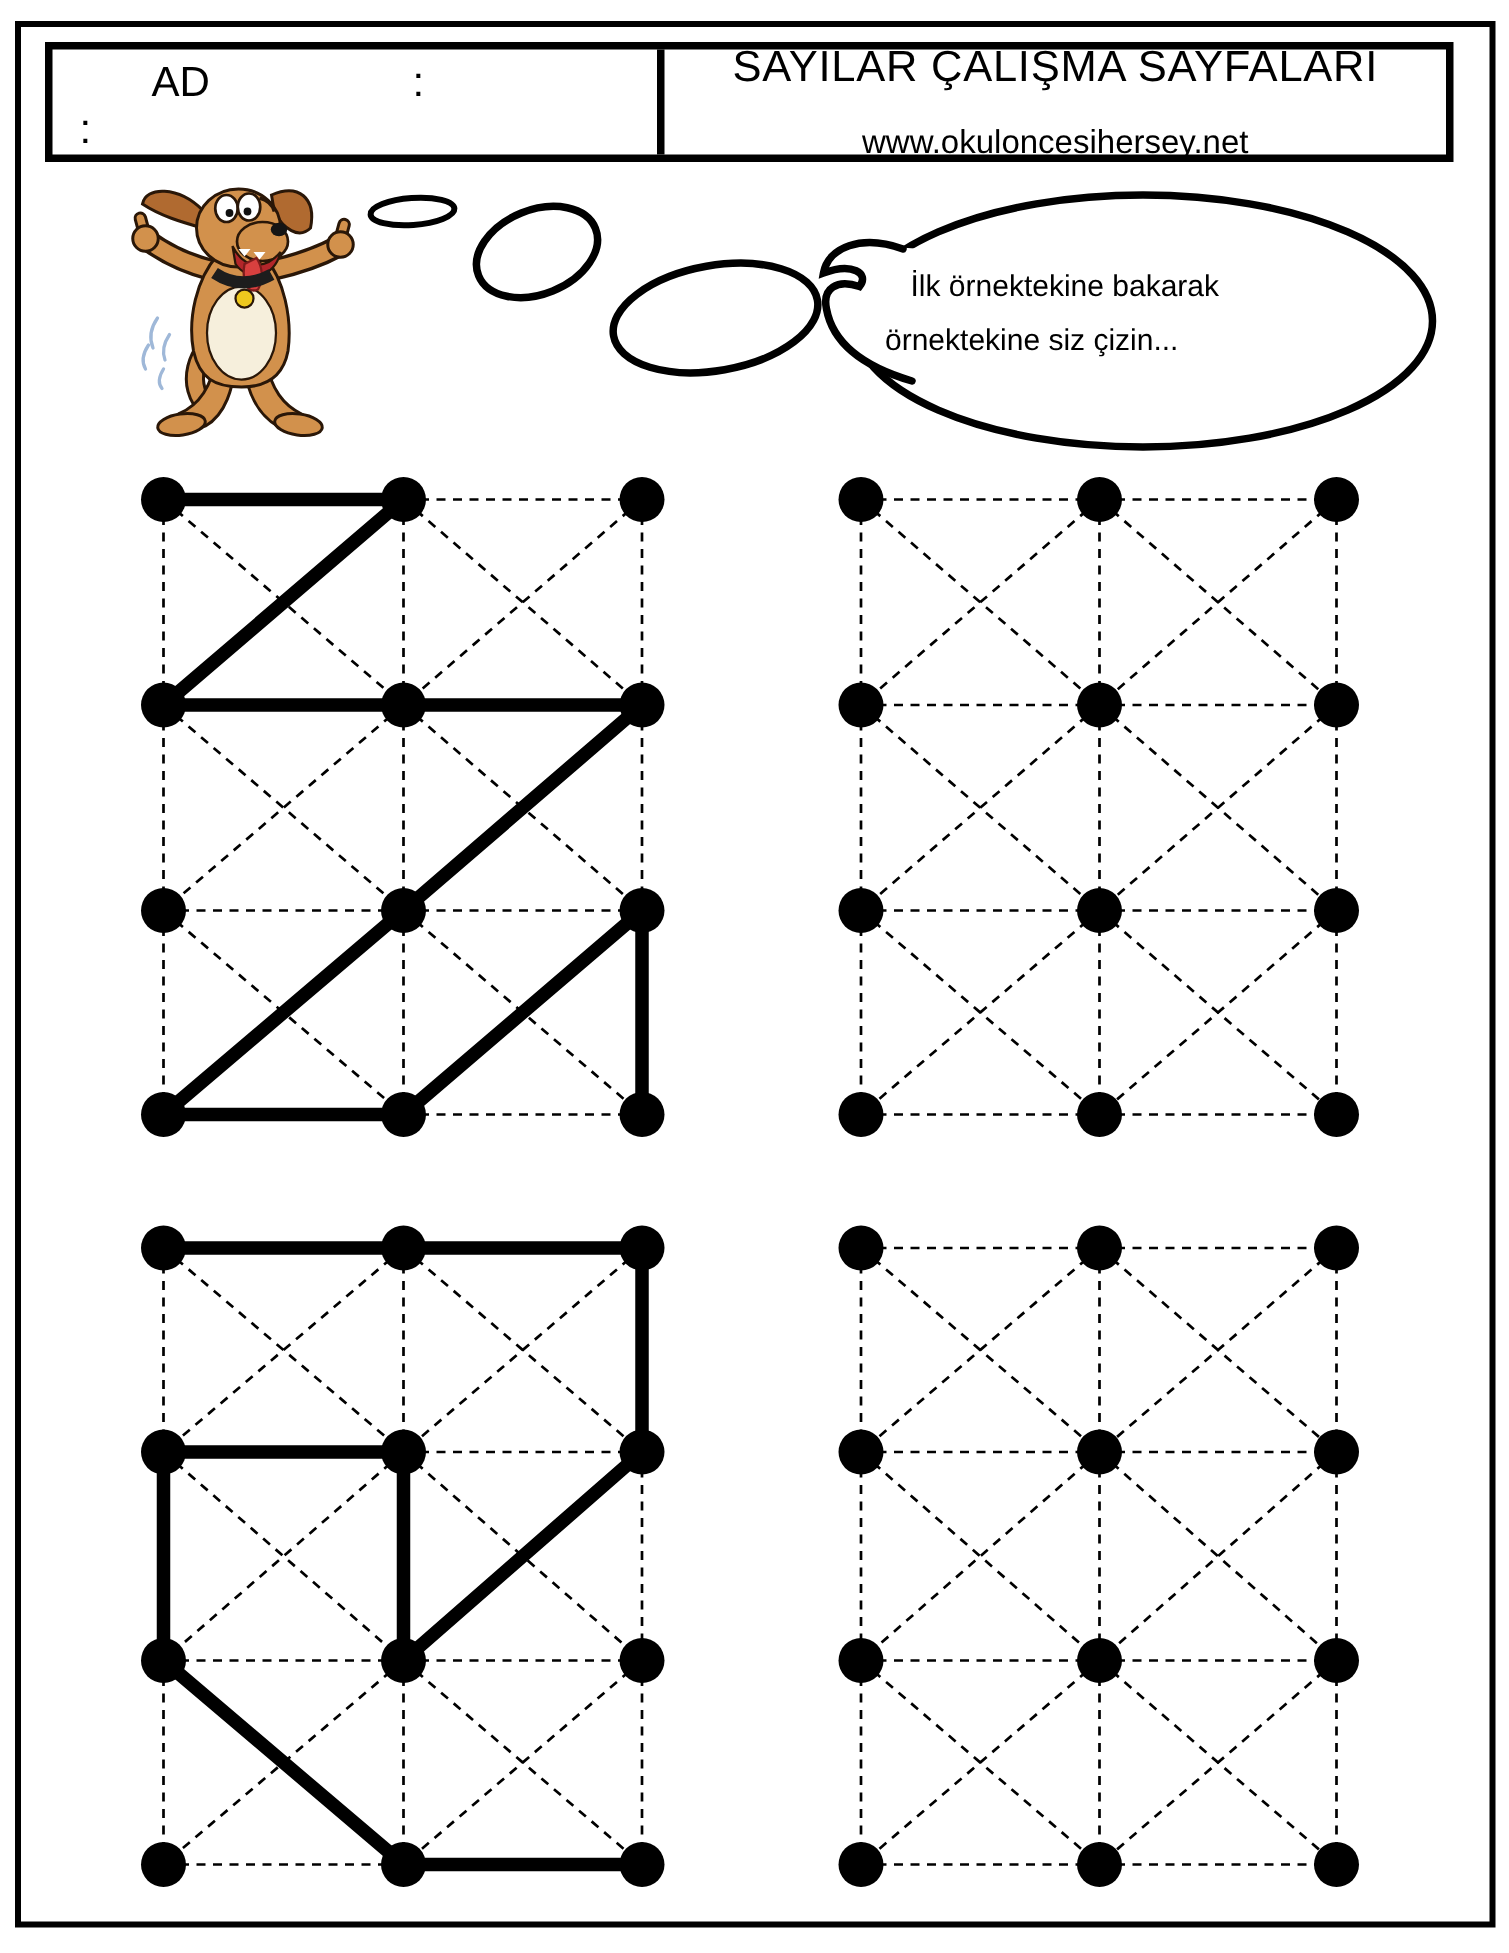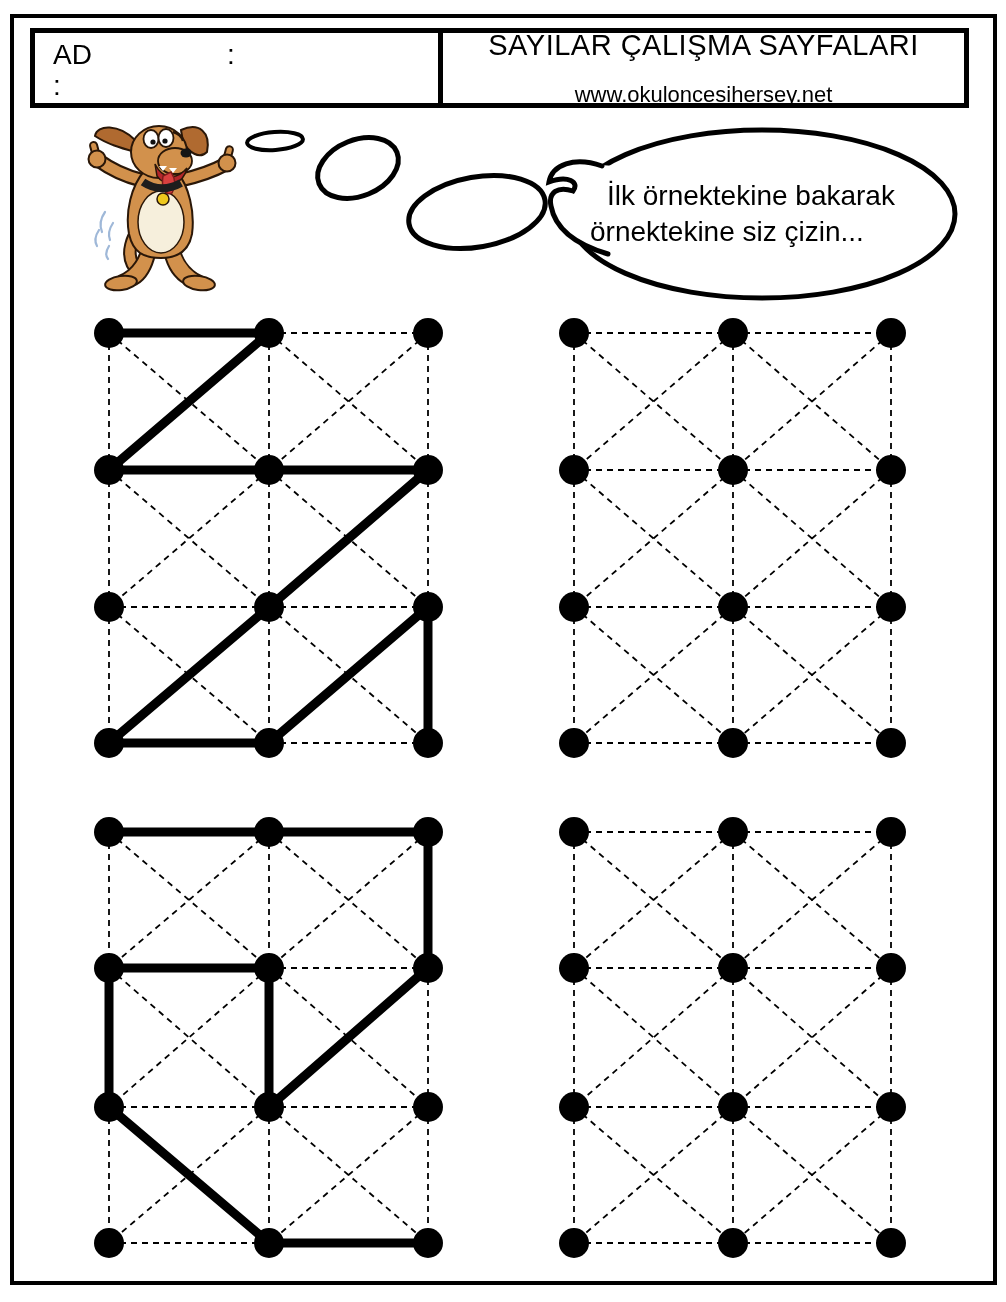--- a/index.html
+++ b/index.html
@@ -5,29 +5,29 @@
   html,body{margin:0;padding:0;background:#ffffff;}
   body{width:1006px;height:1302px;position:relative;overflow:hidden;
        font-family:"Liberation Sans", sans-serif;color:#000;}
   .abs{position:absolute;}
   
   .outer-border{left:10px;top:14px;width:979px;height:1263px;border:4px solid #000;}
   
   .header-box{left:30px;top:28px;width:929px;height:70px;border:5px solid #000;display:flex;}
   .name-cell{width:403px;padding:6px 0 0 18px;box-sizing:border-box;}
   .field-row{display:flex;font-size:28px;line-height:31px;}
-  .flabel{display:inline-block;width:174px;}
+  .flabel{display:inline-block;width:174px;margin-left:48px;}
   .fcolon{display:inline-block;}
   .fblank{flex:1;}
   .title-cell{flex:1;border-left:5px solid #000;display:flex;flex-direction:column;
               align-items:center;justify-content:center;gap:20px;}
   .title{font-size:29px;letter-spacing:0.5px;white-space:nowrap;}
   .website{font-size:22px;}
   
-  .speech-line{position:absolute;font-size:28px;white-space:nowrap;color:#000;}
+  .speech-line{position:absolute;font-size:20px;white-space:nowrap;color:#000;}
   #speech-line1{left:607px;top:180px;}
   #speech-line2{left:590px;top:216px;}
   
   svg.grid{position:absolute;}
   .dash{stroke:#000;stroke-width:1.8;stroke-dasharray:6 5;fill:none;}
   .thick{stroke:#000;stroke-width:9;stroke-linecap:round;fill:none;}
   .dot{fill:#000;stroke:none;}
   
   .bubble{fill:#fff;stroke:#000;}
 </style>

